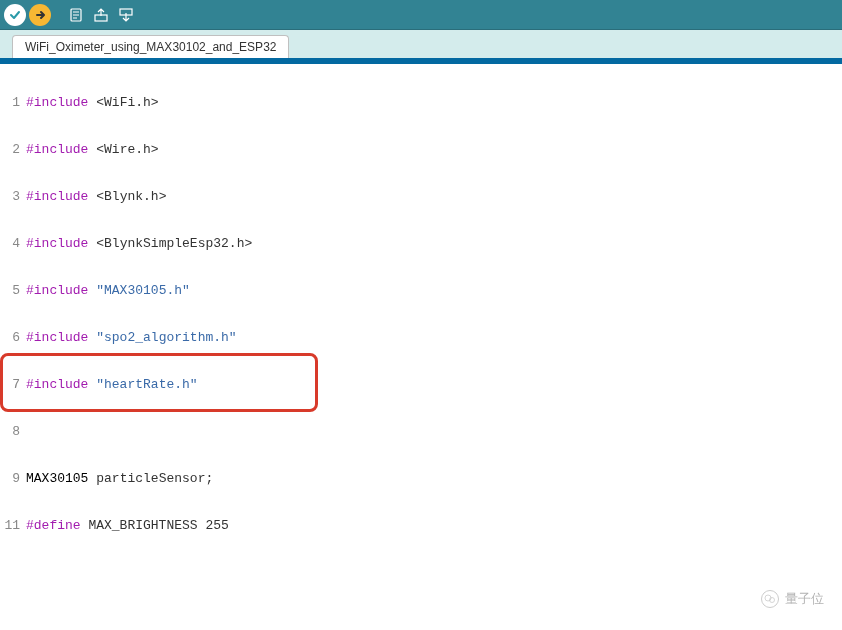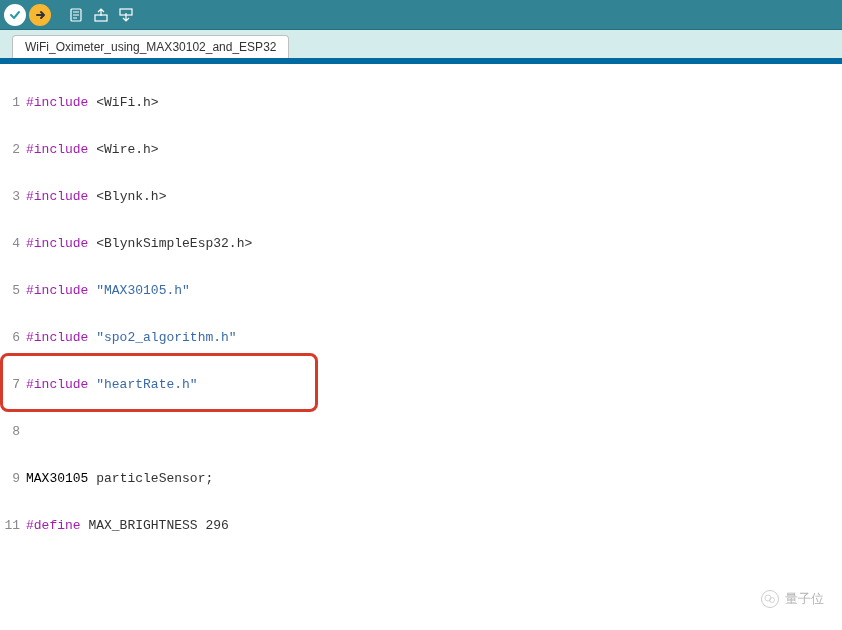--- a/index.html
+++ b/index.html
@@ -170,21 +170,21 @@
   <div class="code">
     <div class="line"><span class="ln">1</span><span class="code-content"><span class="pp">#include </span><span class="plain">&lt;</span><span class="plain">WiFi</span><span class="plain">.h</span><span class="plain">&gt;</span></span></div>
     <div class="line"><span class="ln">2</span><span class="code-content"><span class="pp">#include </span><span class="plain">&lt;</span><span class="plain">Wire</span><span class="plain">.h</span><span class="plain">&gt;</span></span></div>
     <div class="line"><span class="ln">3</span><span class="code-content"><span class="pp">#include </span><span class="plain">&lt;</span><span class="plain">Blynk</span><span class="plain">.h</span><span class="plain">&gt;</span></span></div>
     <div class="line"><span class="ln">4</span><span class="code-content"><span class="pp">#include </span><span class="plain">&lt;</span><span class="plain">BlynkSimpleEsp32</span><span class="plain">.h</span><span class="plain">&gt;</span></span></div>
     <div class="line"><span class="ln">5</span><span class="code-content"><span class="pp">#include </span><span class="str">"MAX30105.h"</span></span></div>
     <div class="line"><span class="ln">6</span><span class="code-content"><span class="pp">#include </span><span class="str">"spo2_algorithm.h"</span></span></div>
     <div class="line"><span class="ln">7</span><span class="code-content"><span class="pp">#include </span><span class="str">"heartRate.h"</span></span></div>
     <div class="line"><span class="ln">8</span><span class="code-content"></span></div>
     <div class="line"><span class="ln">9</span><span class="code-content"><span class="cls">MAX30105</span><span class="plain"> particleSensor;</span></span></div>
-    <div class="line"><span class="ln">11</span><span class="code-content"><span class="pp">#define</span><span class="plain"> MAX_BRIGHTNESS 296</span></span></div>
+    <div class="line"><span class="ln">11</span><span class="code-content"><span class="pp">#define</span><span class="plain"> MAX_BRIGHTNESS 255</span></span></div>
     
     
     
     
     
     
     
     
     
     

